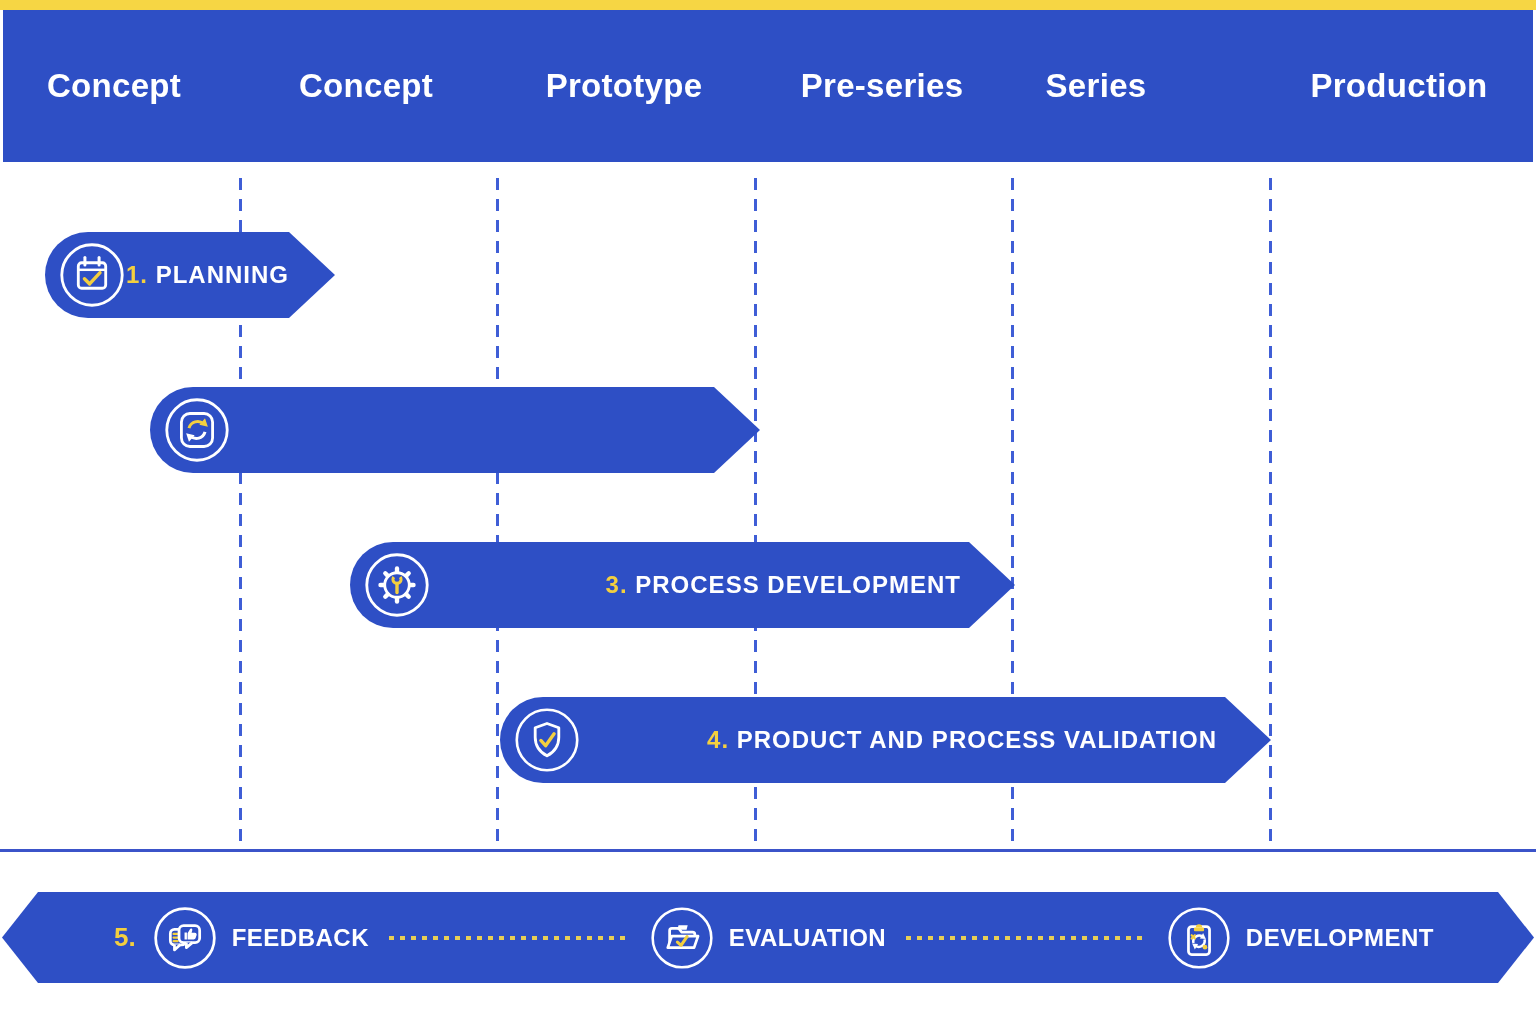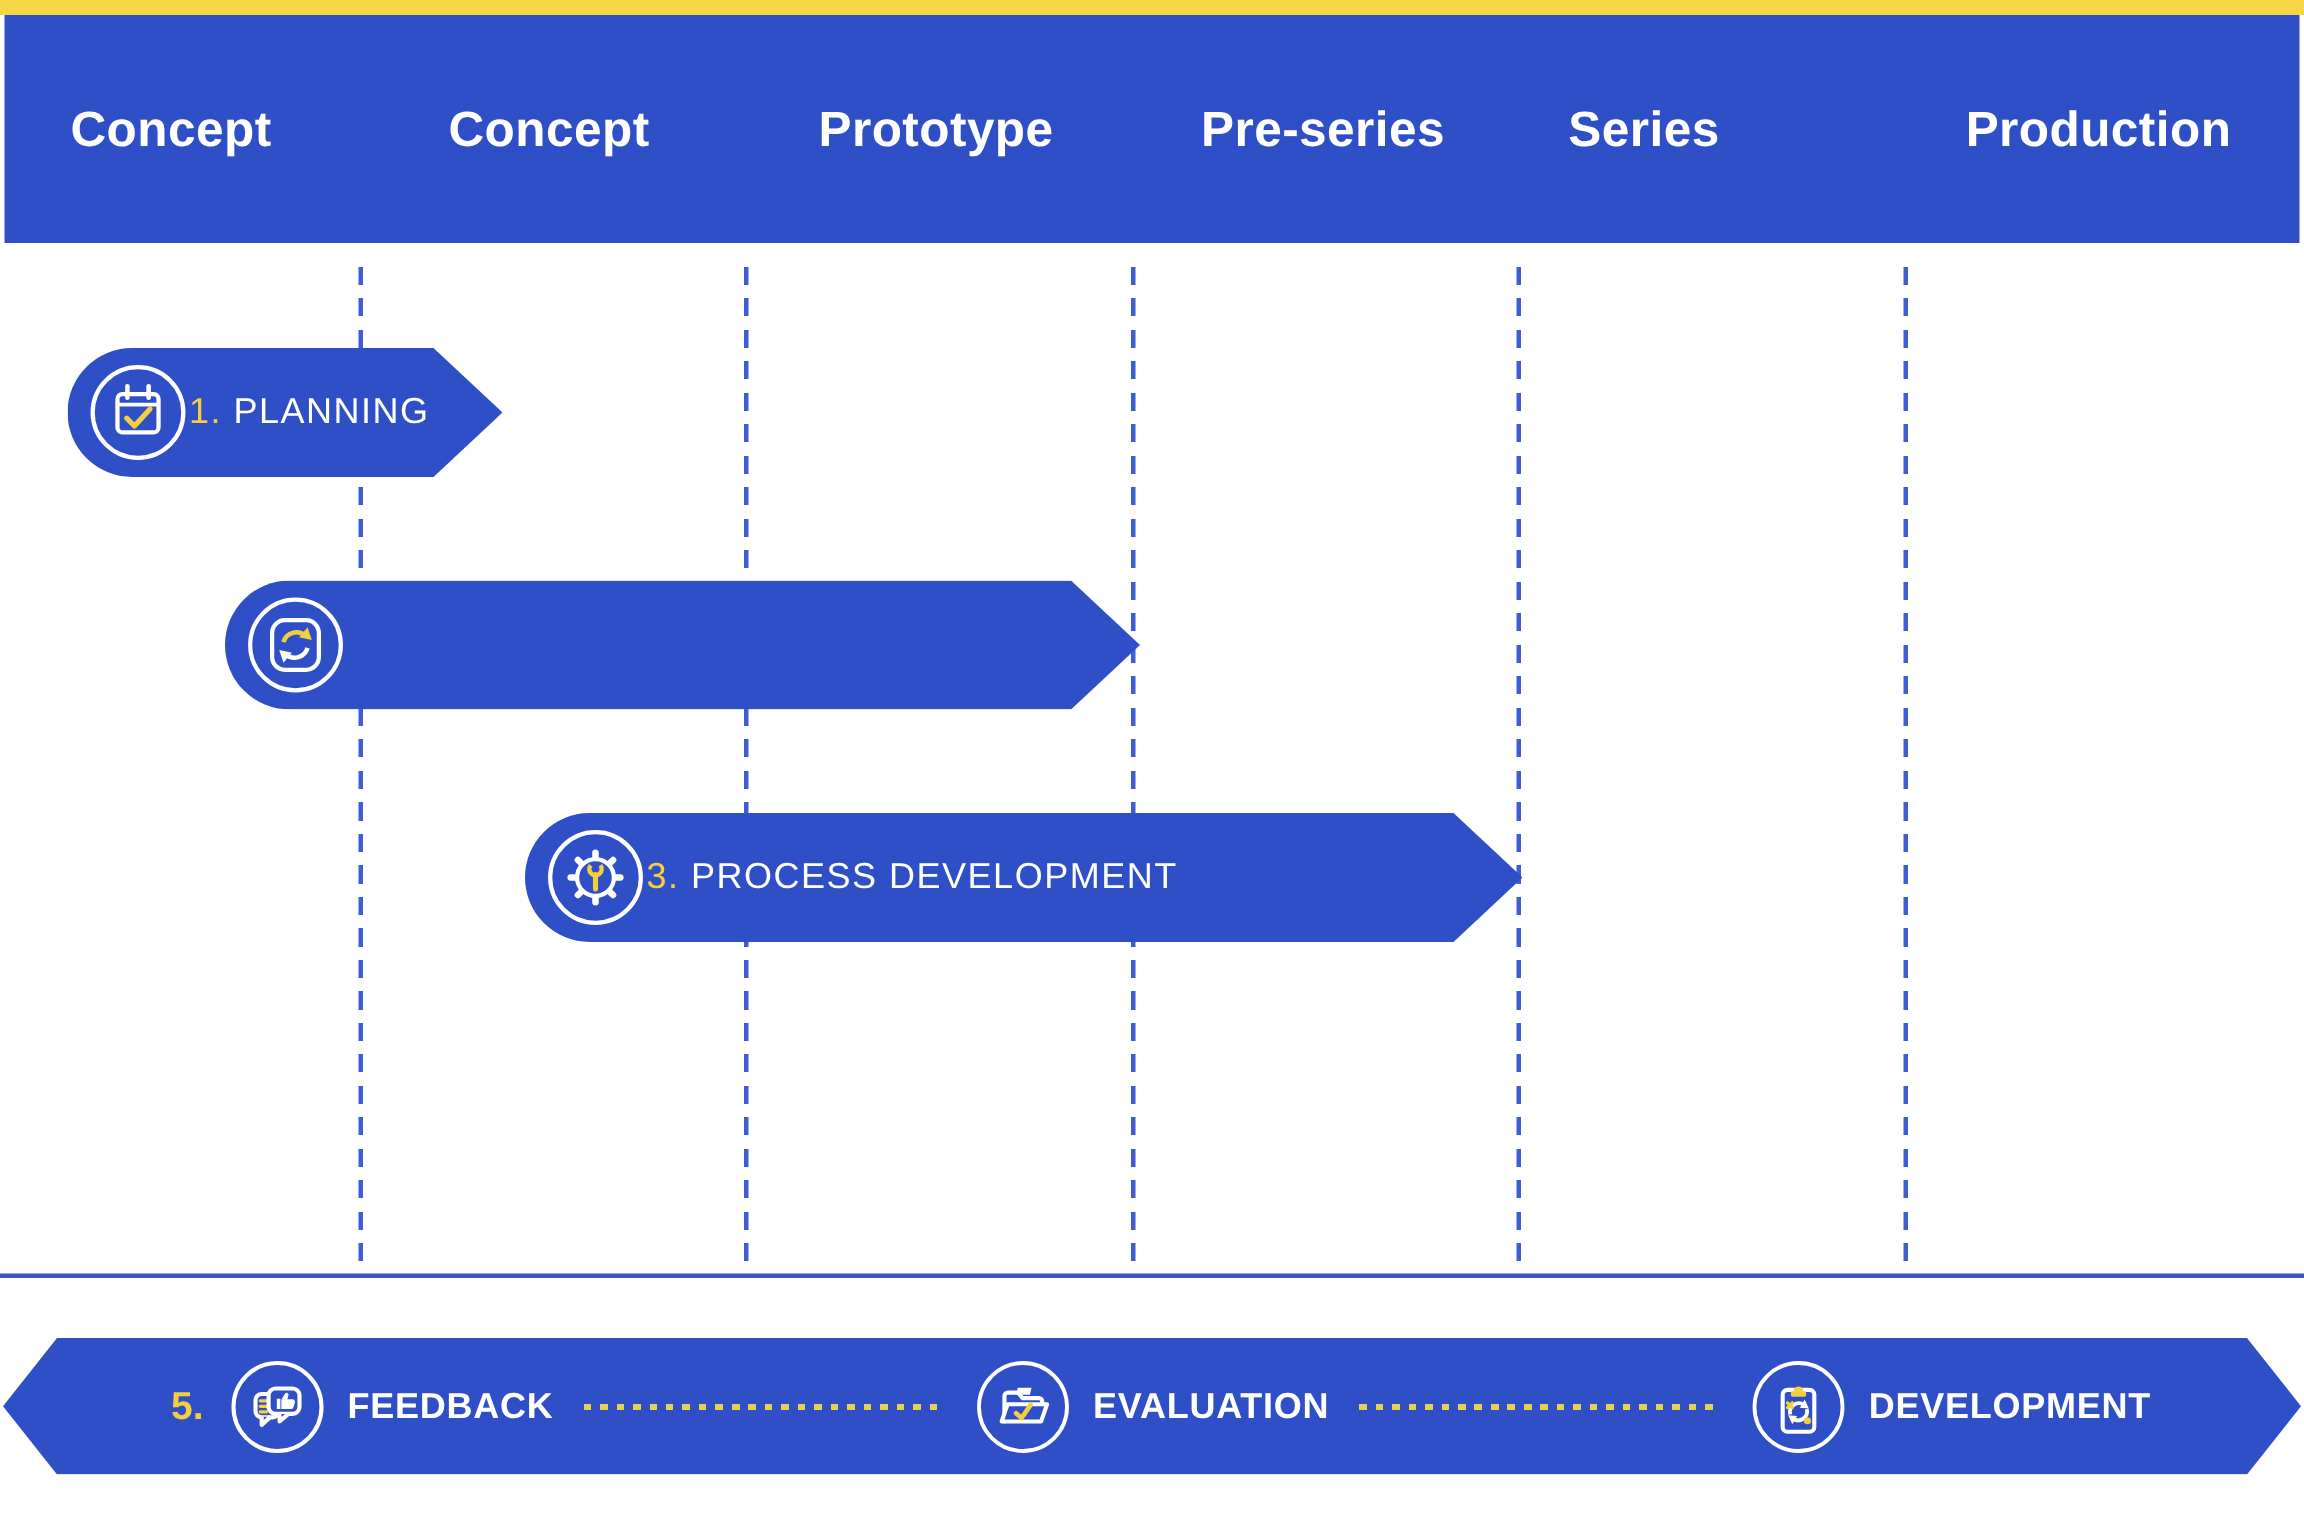--- a/index.html
+++ b/index.html
@@ -18,22 +18,22 @@
     background:repeating-linear-gradient(to bottom,#3f5ed6 0 12px,transparent 12px 21px);
   }
   .stage{
     position:absolute;height:86px;background:#2e4fc5;
     border-radius:43px 0 0 43px;
     clip-path:polygon(0 0,calc(100% - 46px) 0,100% 50%,calc(100% - 46px) 100%,0 100%);
     display:flex;align-items:center;
   }
   .stage .icon{margin-left:13px;width:68px;height:68px;flex:0 0 auto;}
   .stage .lbl{
-    flex:1;text-align:left;padding-right:54px;color:#fff;
-    font-size:24px;font-weight:400;letter-spacing:1px;white-space:nowrap;
+    flex:1;text-align:right;padding-right:54px;color:#fff;
+    font-size:24px;font-weight:700;letter-spacing:1px;white-space:nowrap;
   }
   .num{color:#f3cf3f;}
   .separator{position:absolute;left:0;top:849px;width:100%;height:3px;background:#3b53c9;}
   .loop-bar{
     position:absolute;left:2px;top:892px;width:1532px;height:91px;background:#2e4fc5;
     clip-path:polygon(36px 0,calc(100% - 36px) 0,100% 50%,calc(100% - 36px) 100%,36px 100%,0 50%);
     display:flex;align-items:center;box-sizing:border-box;
     padding:0 100px 0 112px;color:#fff;
   }
   .num5{font-size:26px;font-weight:700;color:#f3cf3f;margin-right:16px;white-space:nowrap;}
@@ -110,20 +110,30 @@
           <line x1="45.9" y1="26.1" x2="48.4" y2="23.6"></line>
         </g>
         <circle cx="36" cy="36" r="13" fill="none" stroke="#fff" stroke-width="3"></circle>
         <path d="M32.6 27.5 A4.3 4.3 0 1 0 39.4 27.5" fill="none" stroke="#f3cf3f" stroke-width="3.2"></path>
         <line x1="36" y1="34" x2="36" y2="44" stroke="#f3cf3f" stroke-width="3.6" stroke-linecap="round"></line>
       </svg>
     </span>
     <span class="lbl"><span class="num">3.</span> <span>PROCESS DEVELOPMENT</span></span>
   </div>
 
+  <div class="stage" style="left:500px;top:697px;width:771px">
+    <span class="icon">
+      <svg viewBox="0 0 72 72">
+        <circle cx="36" cy="36" r="32" fill="none" stroke="#fff" stroke-width="2.8"></circle>
+        <path d="M36 18.5 L48.5 23 v10 c0 10.5 -5.8 16.2 -12.5 19.8 C29.3 49.2 23.5 43.5 23.5 33 V23 Z" fill="none" stroke="#fff" stroke-width="3" stroke-linejoin="round"></path>
+        <polyline points="29.5,36.5 34.5,42 43.5,29.5" fill="none" stroke="#f3cf3f" stroke-width="3.6" stroke-linecap="round" stroke-linejoin="round"></polyline>
+      </svg>
+    </span>
+    <span class="lbl"><span class="num">4.</span> <span>PRODUCT AND PROCESS VALIDATION</span></span>
+  </div>
 
   <div class="separator"></div>
 
   <div class="loop-bar">
     <span class="num5">5.</span>
 
     <span class="loop-item">
       <span class="icon">
         <svg viewBox="0 0 72 72">
           <circle cx="36" cy="36" r="32" fill="none" stroke="#fff" stroke-width="3"></circle>

